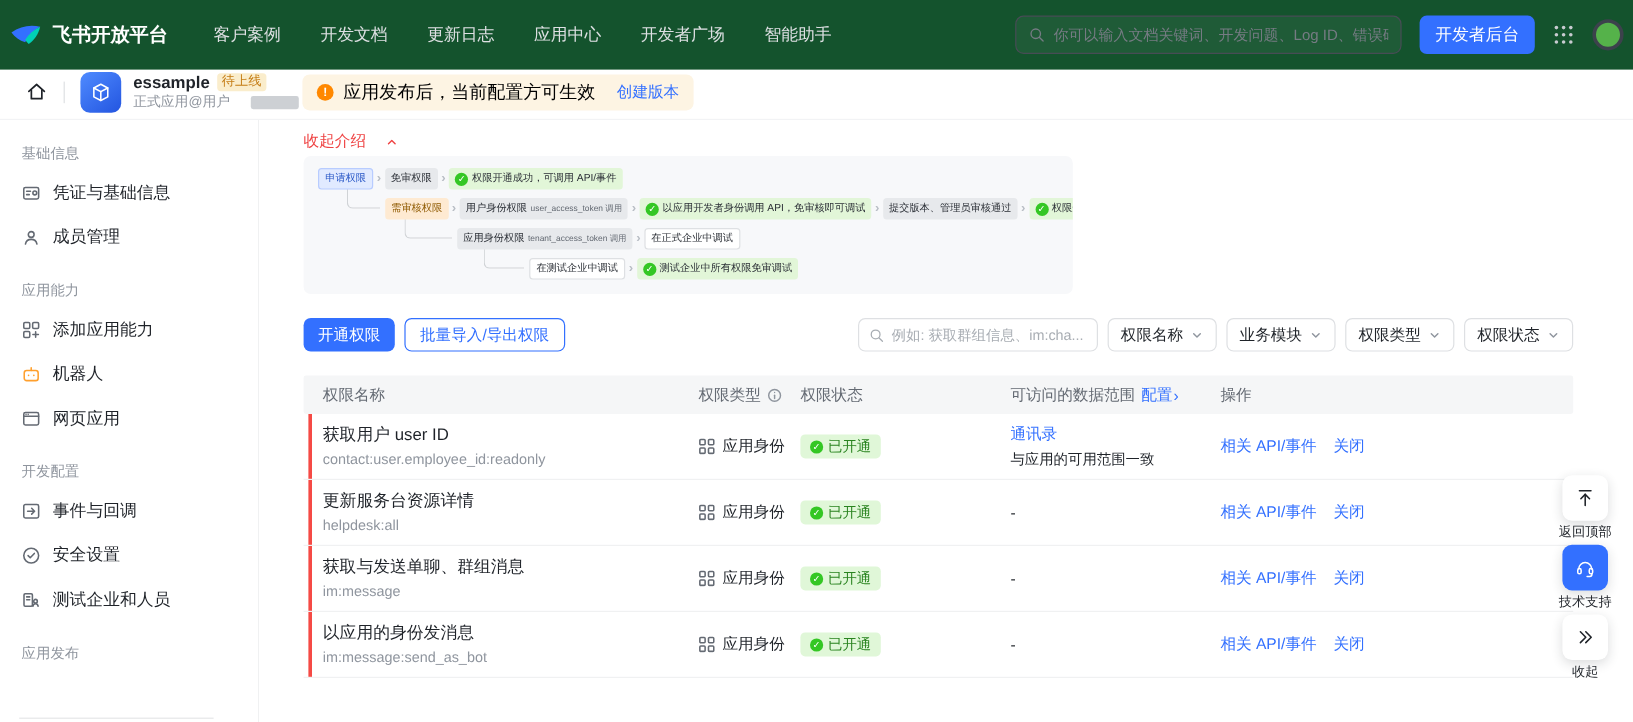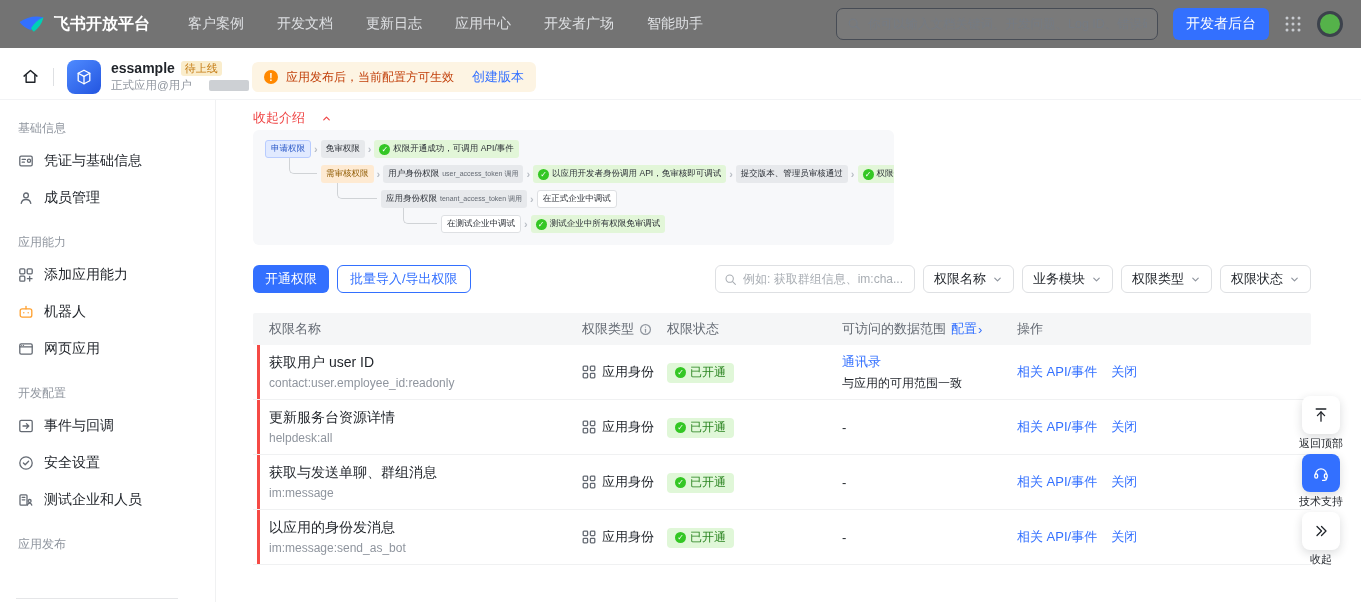--- a/index.html
+++ b/index.html
@@ -3,21 +3,21 @@
 <meta charset="utf-8">
 <style>
 *{box-sizing:border-box;margin:0;padding:0}
 body{font-family:"Liberation Sans","DejaVu Sans",sans-serif;background:#fff}
 .page{position:relative;width:1361px;height:602px;background:#fff;overflow:hidden}
 [data-interactable="true"]{cursor:pointer}
 .icon{display:inline-flex;align-items:center;justify-content:center;flex:none}
 .icon svg{width:100%;height:100%;fill:none;stroke:currentColor;stroke-width:1.3;stroke-linecap:round;stroke-linejoin:round}
 
 
-.topnav{position:absolute;top:0;left:0;right:0;height:48px;background:#737373;display:flex;align-items:center;padding:0 18px;z-index:5}
+.topnav{position:absolute;top:0;left:0;right:0;height:58px;background:#14532d;display:flex;align-items:center;padding:0 8px;z-index:5}
 .brand{display:flex;align-items:center;gap:9px;color:#fff;font-size:16px;font-weight:700;white-space:nowrap}
 .logo svg{width:27px;height:23px;display:block}
 .nav-items{display:flex;gap:33px;margin-left:38px}
 .nav-item{color:#dee0e3;font-size:14px;white-space:nowrap}
 .topnav-right{margin-left:auto;display:flex;align-items:center;gap:15px}
 .topnav-search{width:322px;height:32px;border:1px solid #474c55;border-radius:7px;background:rgba(255,255,255,.05);display:flex;align-items:center;gap:7px;padding:0 10px}
 .topnav-search input{flex:1;background:transparent;border:none;outline:none;color:#dee0e3;font-size:12.5px;min-width:0}
 .topnav-search input::placeholder{color:#757b83}
 .search-ic{width:14px;height:14px;color:#757b83}
 .console-btn{height:32px;padding:0 13px;border-radius:6px;background:#3370ff;color:#fff;font-size:14px;display:flex;align-items:center;white-space:nowrap}
@@ -32,21 +32,21 @@
 .appbar-divider{width:1px;height:18px;background:#dee0e3;margin:0 13px 0 9px}
 .app-cube{width:34px;height:34px;border-radius:8px;background:linear-gradient(140deg,#4f8bff,#2355e0);display:flex;align-items:center;justify-content:center}
 .app-cube svg{width:20px;height:20px;fill:none;stroke:#fff;stroke-width:1.3;stroke-linecap:round;stroke-linejoin:round}
 .app-meta{margin-left:10px;line-height:1.2}
 .app-name-row{display:flex;align-items:center;gap:6px;font-size:14px;font-weight:700;color:#1f2329}
 .badge-pending{font-size:11px;font-weight:400;color:#c57d16;background:#faedcc;border-radius:3px;padding:1px 4px;white-space:nowrap}
 .app-desc{font-size:11.5px;color:#8f959e;margin-top:2px;display:flex;align-items:center;gap:17px;white-space:nowrap}
 .redact{display:inline-block;width:40px;height:11px;border-radius:2px;background:#cdd0d4}
 .notice{position:absolute;left:252px;top:8px;height:30px;background:#fdf4e3;border-radius:6px;display:flex;align-items:center;gap:8px;padding:0 12px;white-space:nowrap}
 .notice-icon{width:14px;height:14px;border-radius:50%;background:#ff8800;color:#fff;font-size:10px;font-weight:700;display:flex;align-items:center;justify-content:center;flex:none}
-.notice-text{font-size:12px;color:#c2410c}
+.notice-text{font-size:15px;color:#000000}
 .notice-link{font-size:13px;color:#3370ff;margin-left:10px}
 
 
 .sidebar{position:absolute;top:100px;left:0;width:216px;bottom:0;border-right:1px solid #f0f1f2;background:#fff;padding-top:20px;overflow:hidden}
 .side-title{font-size:12px;color:#8f959e;padding:0 18px;margin:18px 0 6px;white-space:nowrap}
 .side-title:first-child{margin-top:0}
 .side-item{height:36px;margin:1px 8px;padding:0 10px;border-radius:6px;display:flex;align-items:center;gap:10px;font-size:14px;color:#1f2329;white-space:nowrap}
 .side-item.active{background:#e1eaff;color:#3370ff}
 .side-item.active .side-icon{color:#3370ff !important}
 .side-icon{width:16px;height:16px;color:#646a73}

